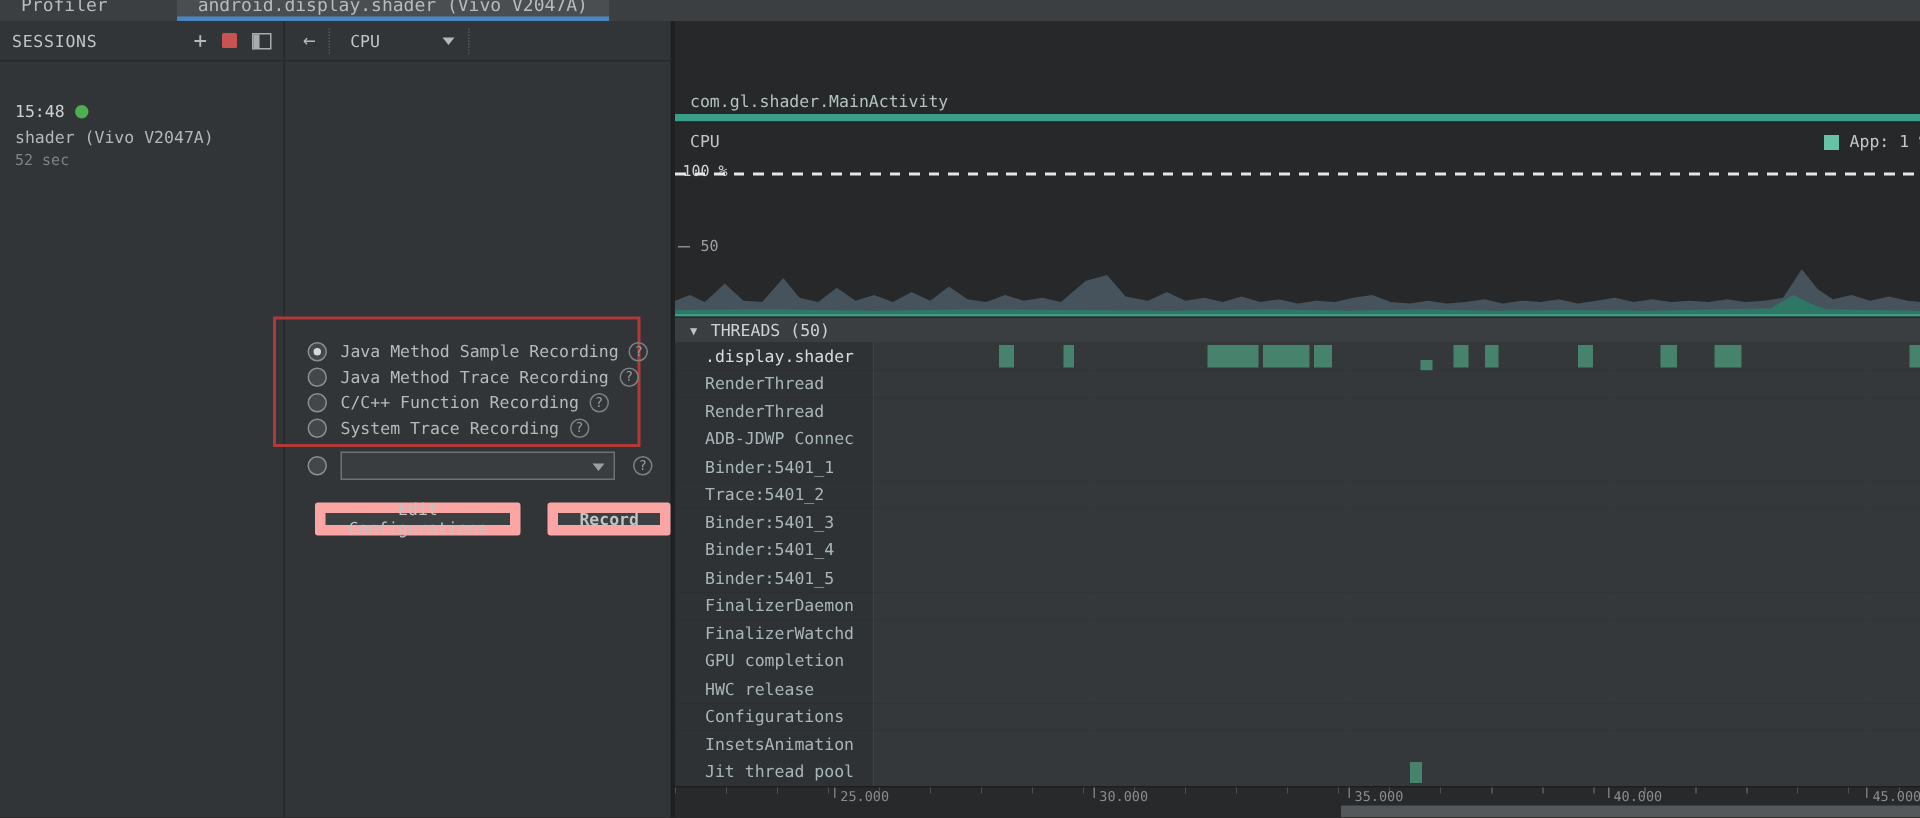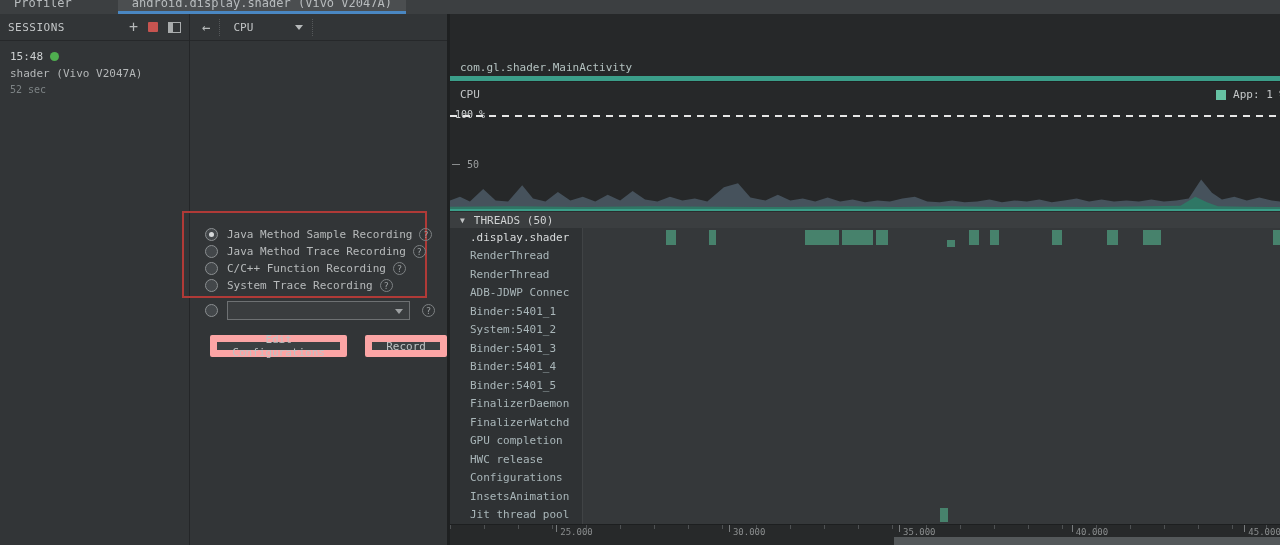--- a/index.html
+++ b/index.html
@@ -14,21 +14,21 @@
   
   .tabbar{height:14px;background:#3c3f41;display:flex;align-items:stretch;gap:32px;}
   .tab{padding:0 14px;overflow:hidden;position:relative;}
   .tab .tab-label{display:block;font-size:12px;color:#b8bcbe;white-space:nowrap;transform:translateY(-4px);}
   .tab.active{background:#4b4e50;}
   .tab.active::after{content:'';position:absolute;left:0;right:0;bottom:0;height:3px;background:var(--tab-blue);}
 
   .main{display:flex;height:531px;}
 
   
-  .left-col{width:190px;background:#323537;border-right:1px solid #242628;display:flex;flex-direction:column;}
+  .left-col{width:190px;background:#323537;border-right:1px solid #242628;display:flex;flex-direction:column;gap:18px;}
   .panel-toolbar{height:27px;border-bottom:1px solid #26282a;display:flex;align-items:center;flex:none;}
   .sessions-title{margin-left:8px;font-size:11px;color:#c3c6c7;letter-spacing:.5px;}
   .tb-icons{margin-left:auto;margin-right:8px;display:flex;align-items:center;gap:10px;}
   .plus-icon{font-size:15px;color:#b6b9ba;line-height:10px;cursor:default;}
   .stop-icon{width:10px;height:10px;background:var(--red-stop);border-radius:1px;}
   .panel-icon{width:13px;height:11px;border:1px solid #a9acad;position:relative;}
   .panel-icon::before{content:'';position:absolute;left:0;top:0;bottom:0;width:4px;background:#a9acad;}
   .session-item{padding:9px 10px;}
   .session-time-row{display:flex;align-items:center;}
   .session-time{font-size:11px;color:#cdd0d1;}
@@ -50,21 +50,21 @@
   .radio{width:13px;height:13px;flex:none;border:1px solid #8b8f91;border-radius:50%;background:#43474a;position:relative;}
   .radio.selected::after{content:'';position:absolute;inset:3px;border-radius:50%;background:#d6d9da;}
   .radio-label{margin-left:9px;font-size:11px;color:#b7babb;white-space:nowrap;}
   .help-icon{margin-left:7px;width:13px;height:13px;flex:none;border:1px solid #7d8183;border-radius:50%;color:#9a9ea0;font-size:9px;line-height:12px;text-align:center;}
   .config-row{position:absolute;left:15px;top:287px;display:flex;align-items:center;}
   .combo{margin-left:9px;width:183px;height:19px;border:1px solid #6e7173;background:#3a3d3f;position:relative;}
   .combo .dd-arrow{position:absolute;right:6px;top:7px;margin:0;border-top-color:#9da0a2;}
   .config-row .help-icon{margin-left:12px;}
   .buttons-row{position:absolute;left:20px;top:321px;display:flex;}
   .btn{background:#3c4042;border:7px solid #fca5a5;color:#c0c3c4;font-size:11px;height:22px;padding:0 14px;border-radius:2px;font-family:inherit;display:flex;align-items:center;}
-  .btn.record{margin-left:18px;}
+  .btn.record{margin-left:18px;font-weight:bold;}
 
   
   .right-col{flex:1;background:#262829;display:flex;flex-direction:column;overflow:hidden;}
   .rc-spacer{height:44px;flex:none;}
   .process-row{height:18px;flex:none;display:flex;align-items:center;padding-left:10px;font-size:11px;color:#b4c2c0;}
   .process-underline{height:5px;flex:none;background:var(--teal);}
   .cpu-header{height:26px;flex:none;display:flex;align-items:center;padding-left:10px;border-top:1px solid #1f2122;}
   .cpu-label{font-size:11px;color:#c2c5c6;}
   .legend{margin-left:auto;display:flex;align-items:center;margin-right:-6px;}
   .legend-swatch{width:10px;height:10px;background:var(--teal-bright);}
@@ -252,21 +252,21 @@
         </div>
         <div class="thread-row">
           <div class="t-name">ADB-JDWP Connec</div>
           <div class="t-lane"></div>
         </div>
         <div class="thread-row">
           <div class="t-name">Binder:5401_1</div>
           <div class="t-lane"></div>
         </div>
         <div class="thread-row">
-          <div class="t-name">System:5401_2</div>
+          <div class="t-name">Trace:5401_2</div>
           <div class="t-lane"></div>
         </div>
         <div class="thread-row">
           <div class="t-name">Binder:5401_3</div>
           <div class="t-lane"></div>
         </div>
         <div class="thread-row">
           <div class="t-name">Binder:5401_4</div>
           <div class="t-lane"></div>
         </div>

